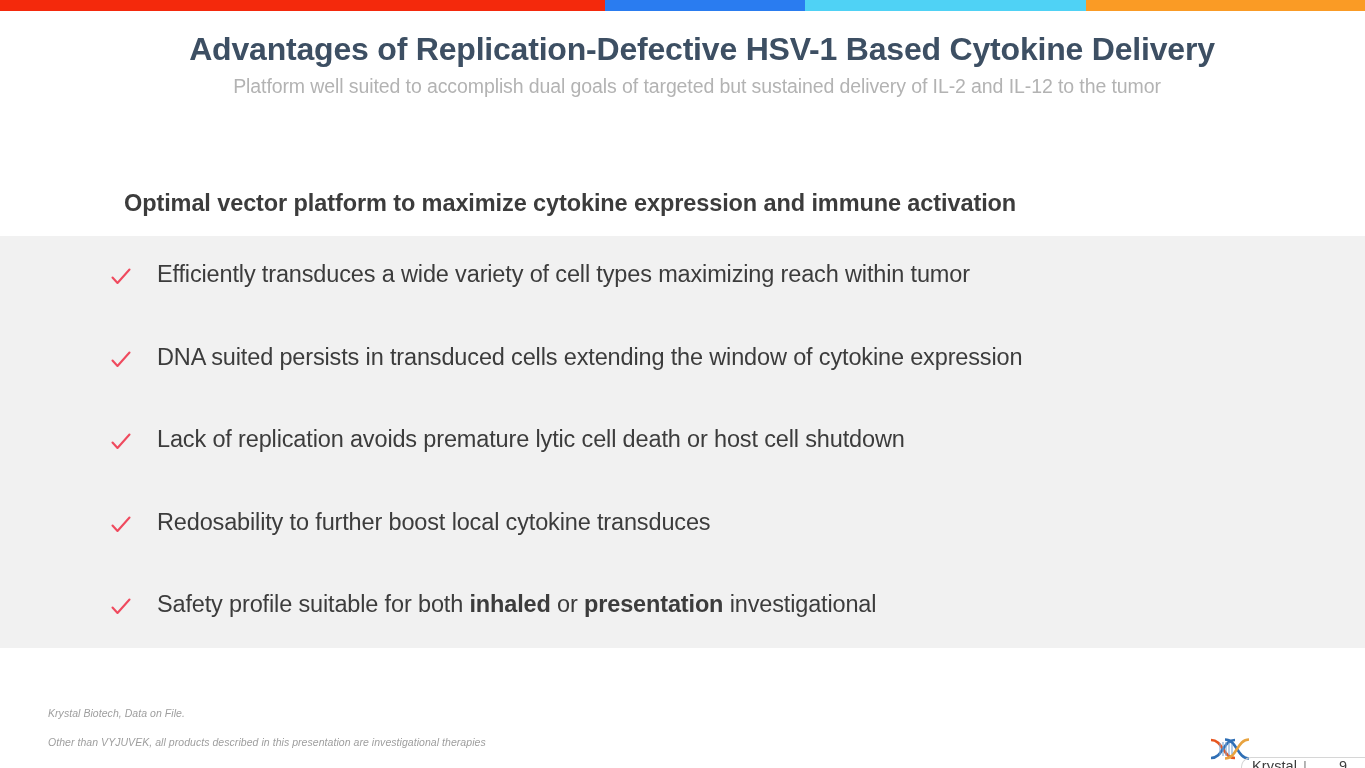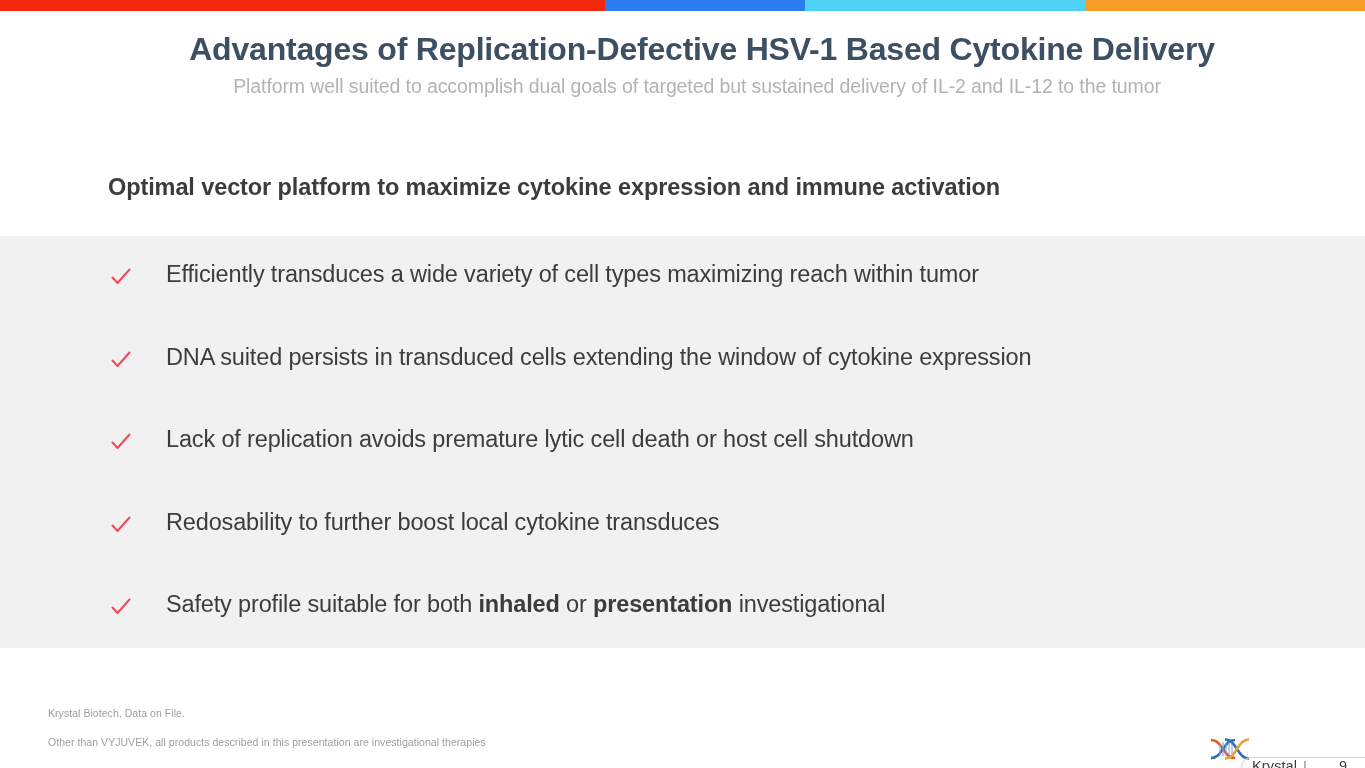--- a/index.html
+++ b/index.html
@@ -56,21 +56,21 @@
     line-height: 1.2;
     white-space: nowrap;
   }
 
   
   .section-heading {
     position: absolute;
     top: 172px;
     left: 108px;
     width: 1180px;
-    margin: 0;
+    margin: 16px;
     font-size: 23.5px;
     font-weight: bold;
     color: #3c3c3c;
     letter-spacing: -0.1px;
     line-height: 1.3;
     white-space: nowrap;
   }
 
   
   .content-panel {
@@ -100,35 +100,36 @@
   }
   .check-icon {
     flex: 0 0 auto;
     width: 22px;
     height: 30px;
     margin-top: 6px;
     display: block;
   }
   .bullet-text {
     flex: 0 1 auto;
-    margin-left: 34px;
+    margin-left: 25px;
     font-size: 23.5px;
     color: #3c3c3c;
     line-height: 1.25;
     letter-spacing: -0.15px;
     white-space: nowrap;
   }
   .bullet-text b { font-weight: bold; }
 
   
   .footnotes {
     position: absolute;
     left: 48px;
     top: 707px;
     width: 900px;
+    font-style: italic;
   }
   .footnote {
     font-size: 10.5px;
     color: #9e9e9e;
     line-height: 1.25;
     letter-spacing: 0.05px;
     margin: 0 0 16px 0;
     white-space: nowrap;
   }
   .footnote:last-child { margin-bottom: 4px; }

